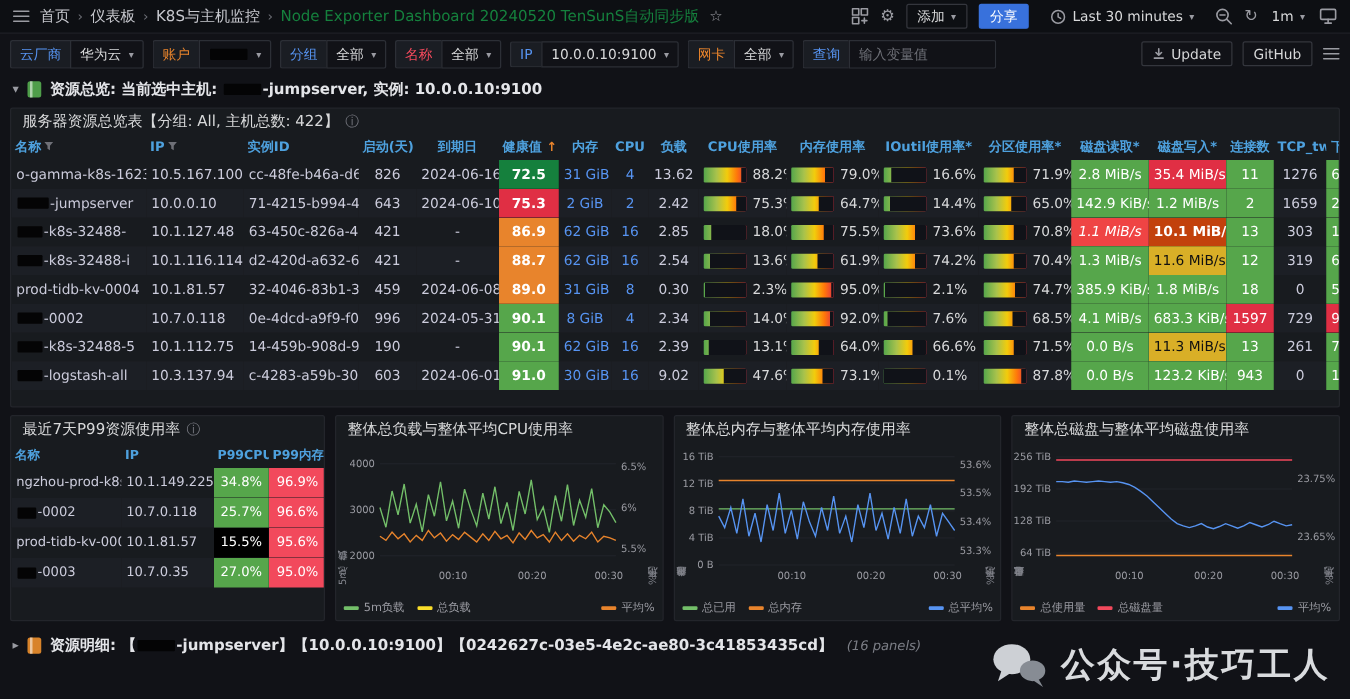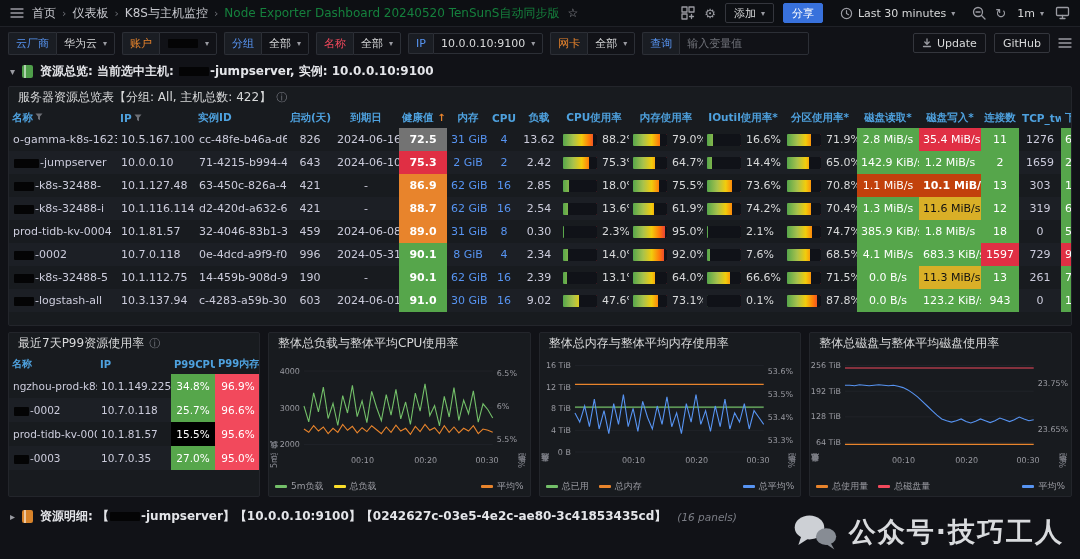--- a/index.html
+++ b/index.html
@@ -29,21 +29,21 @@
 
   
   .filterbar { height:32px; display:flex; align-items:center; gap:12px; padding:0 8px; }
   .chips { display:flex; align-items:center; gap:7px; flex-wrap:nowrap; overflow:hidden; }
   .chip { display:flex; align-items:stretch; font-size:11px; white-space:nowrap; }
   .chip-label { padding:3px 7px; background:#1a1d23; border:1px solid #2c2f36; border-right:0;
     border-radius:2px 0 0 2px; display:flex; align-items:center; }
   .chip-value { padding:3px 7px; background:#111217; border:1px solid #2c2f36; border-radius:0 2px 2px 0;
     color:#d8d9da; display:flex; align-items:center; gap:6px; cursor:pointer; }
   .chip-input { background:#111217; border:1px solid #2c2f36; border-radius:0 2px 2px 0; color:#d8d9da;
-    width:130px; font-size:11px; padding:2px 7px; font-family:inherit; }
+    width:118px; font-size:11px; padding:2px 7px; font-family:inherit; }
   .chip-input::placeholder { color:#6e7077; }
   .filter-right { margin-left:auto; display:flex; align-items:center; gap:8px; }
 
   
   .section-row { height:25px; display:flex; align-items:center; gap:7px; padding:0 10px;
     font-weight:bold; font-size:12px; color:#e4e5e9; }
   .book { width:11px; height:13px; border-radius:2px; display:inline-block; position:relative; }
   .book.green { background:#4f9e4a; } .book.orange { background:#d8832a; }
   .book:after { content:""; position:absolute; left:2px; top:0; bottom:0; width:2px; background:rgba(255,255,255,.55); }
   .panels-note { color:#7c7e86; font-weight:normal; font-style:italic; font-size:10.5px; margin-left:4px; }
@@ -274,21 +274,21 @@
           <th>下载带宽</th>
         </tr>
       </thead>
     <tbody>
         <tr>
           <td class="left">o-gamma-k8s-16235</td>
           <td class="left">10.5.167.100</td>
           <td class="left">cc-48fe-b46a-d6</td>
           <td>826</td>
           <td>2024-06-16</td>
-          <td class="health" style="background: #737373;">72.5</td>
+          <td class="health" style="background: #15803d;">72.5</td>
           <td class="cblue">31 GiB</td>
           <td class="cblue">4</td>
           <td>13.62</td>
           <td>
             <div class="pct">
               <span class="gbar">
                 <span class="mask" style="width:11.799999999999997%"></span>
               </span>
               <span class="pv">88.2%</span>
             </div>
@@ -406,21 +406,21 @@
             </div>
           </td>
           <td>
             <div class="pct">
               <span class="gbar">
                 <span class="mask" style="width:29.200000000000003%"></span>
               </span>
               <span class="pv">70.8%</span>
             </div>
           </td>
-          <td class="cbg" style="background: #c2410c;">1.1 MiB/s</td>
+          <td class="cbg" style="background: #ef4444; font-style: italic;">1.1 MiB/s</td>
           <td class="cbg" style="background: #c2410c; font-weight: bold;">10.1 MiB/s</td>
           <td class="cbg" style="background: rgb(86, 166, 75);">13</td>
           <td>303</td>
           <td class="cbg" style="background: rgb(86, 166, 75);">10.6 MiB/s</td>
         </tr>
         <tr>
           <td class="left"><span class="redact" style="width:20px"></span>-k8s-32488-i</td>
           <td class="left">10.1.116.114</td>
           <td class="left">d2-420d-a632-6</td>
           <td>421</td>

